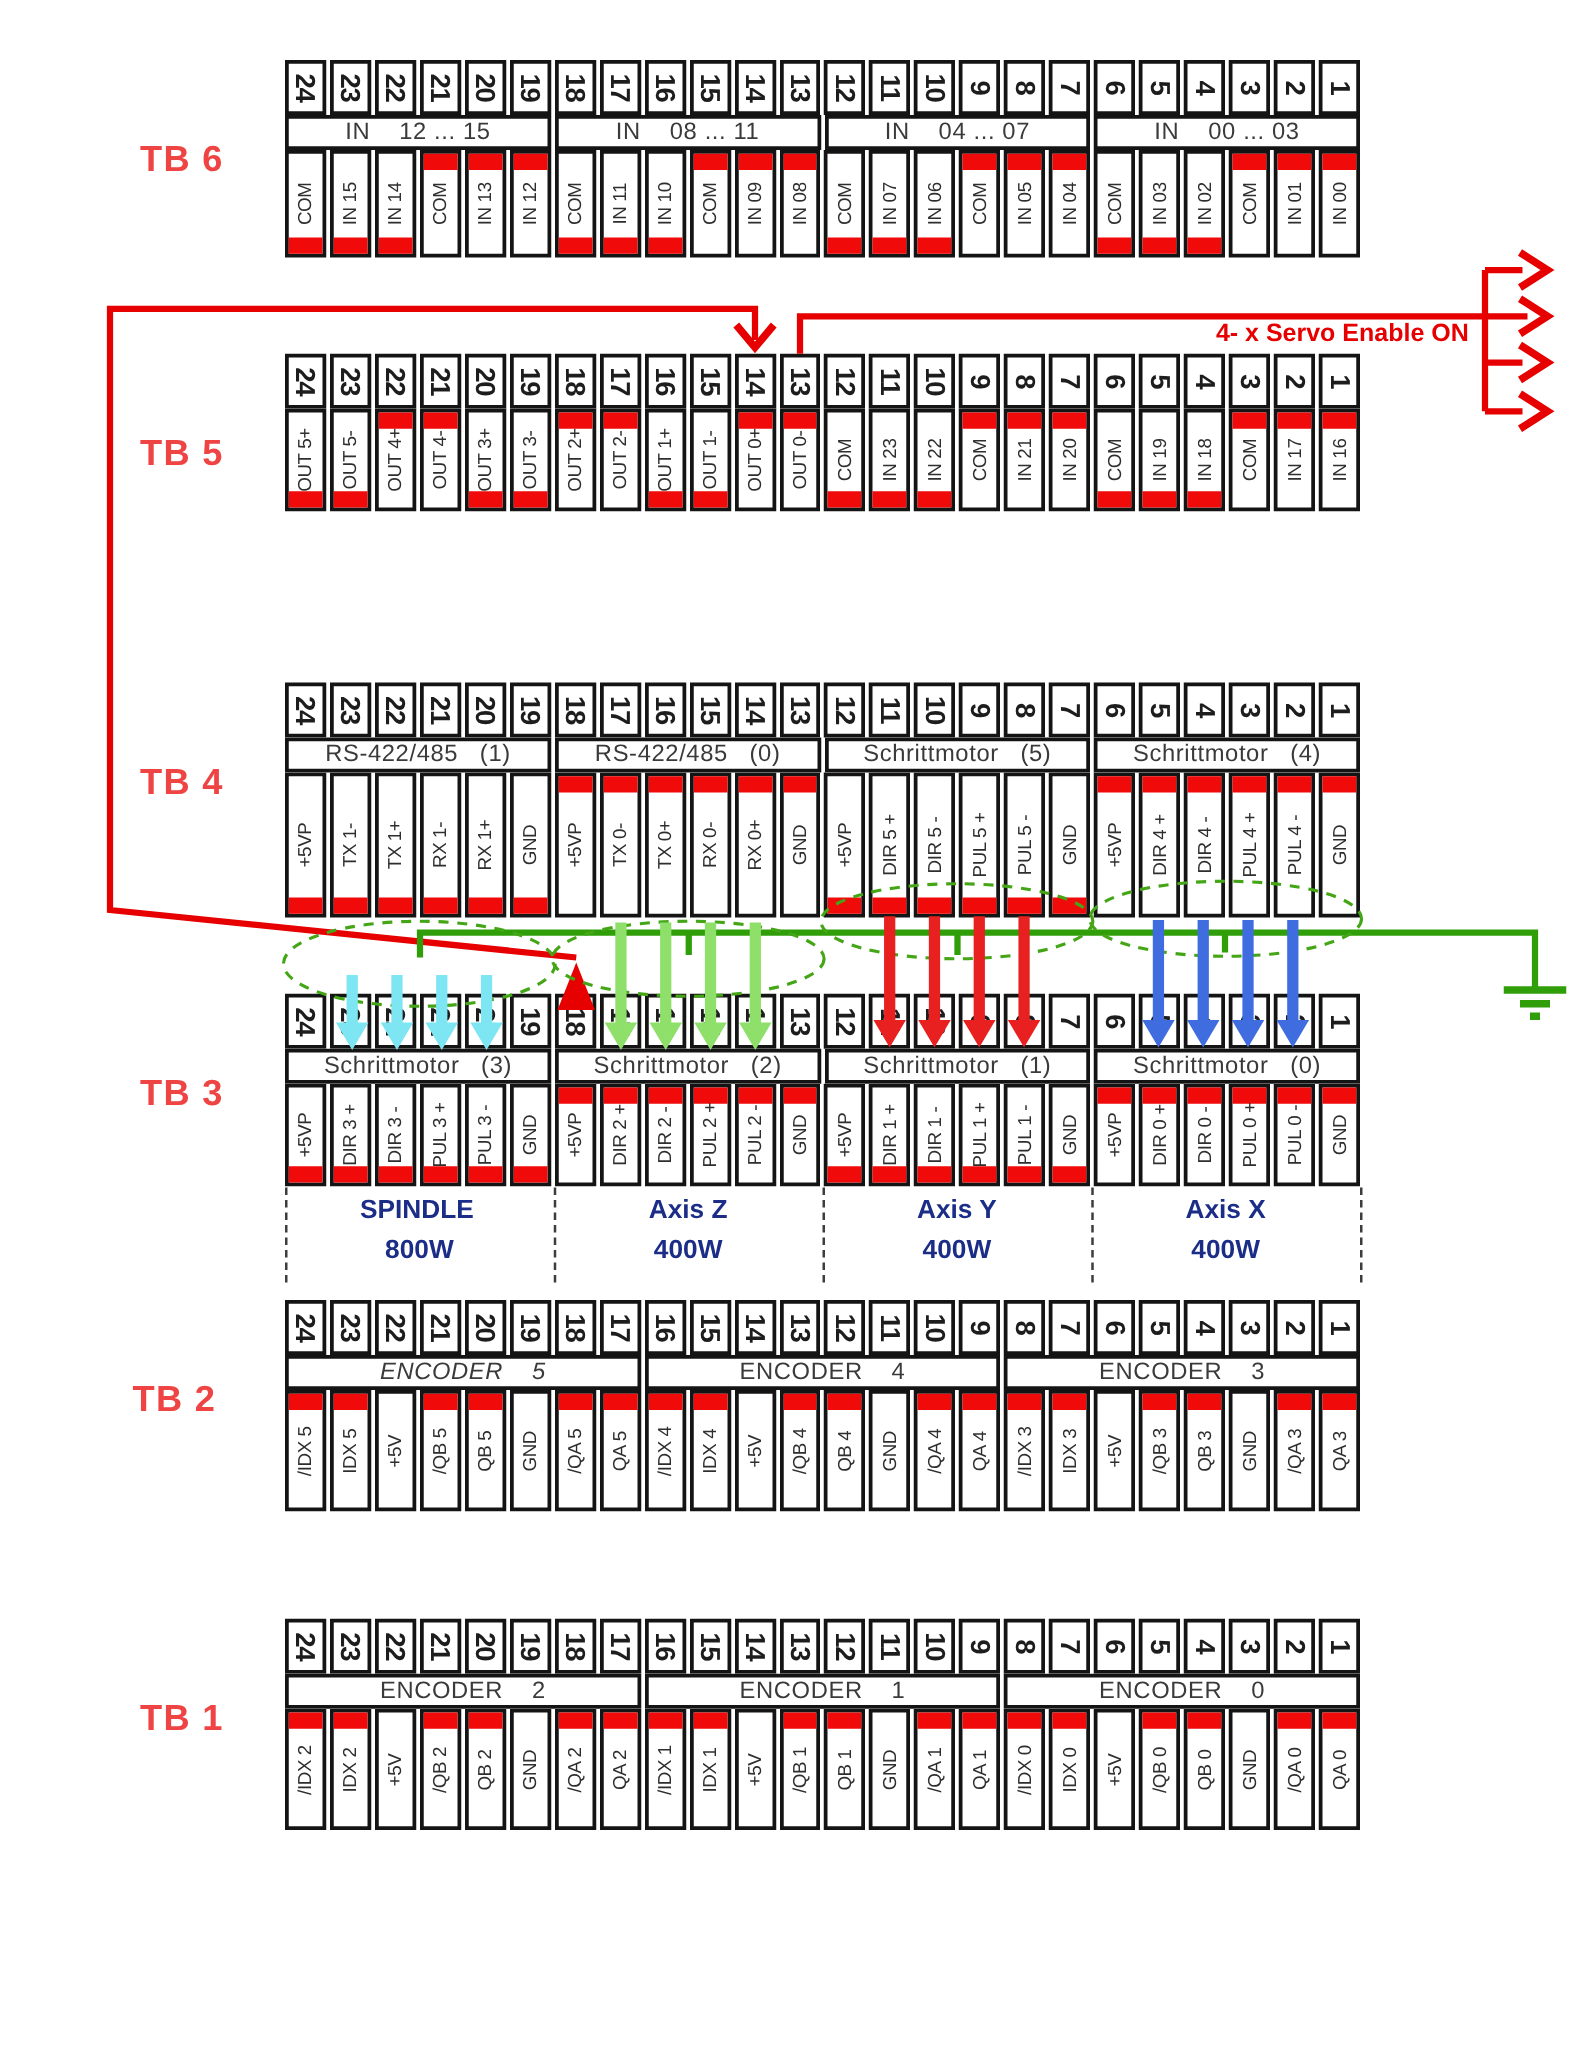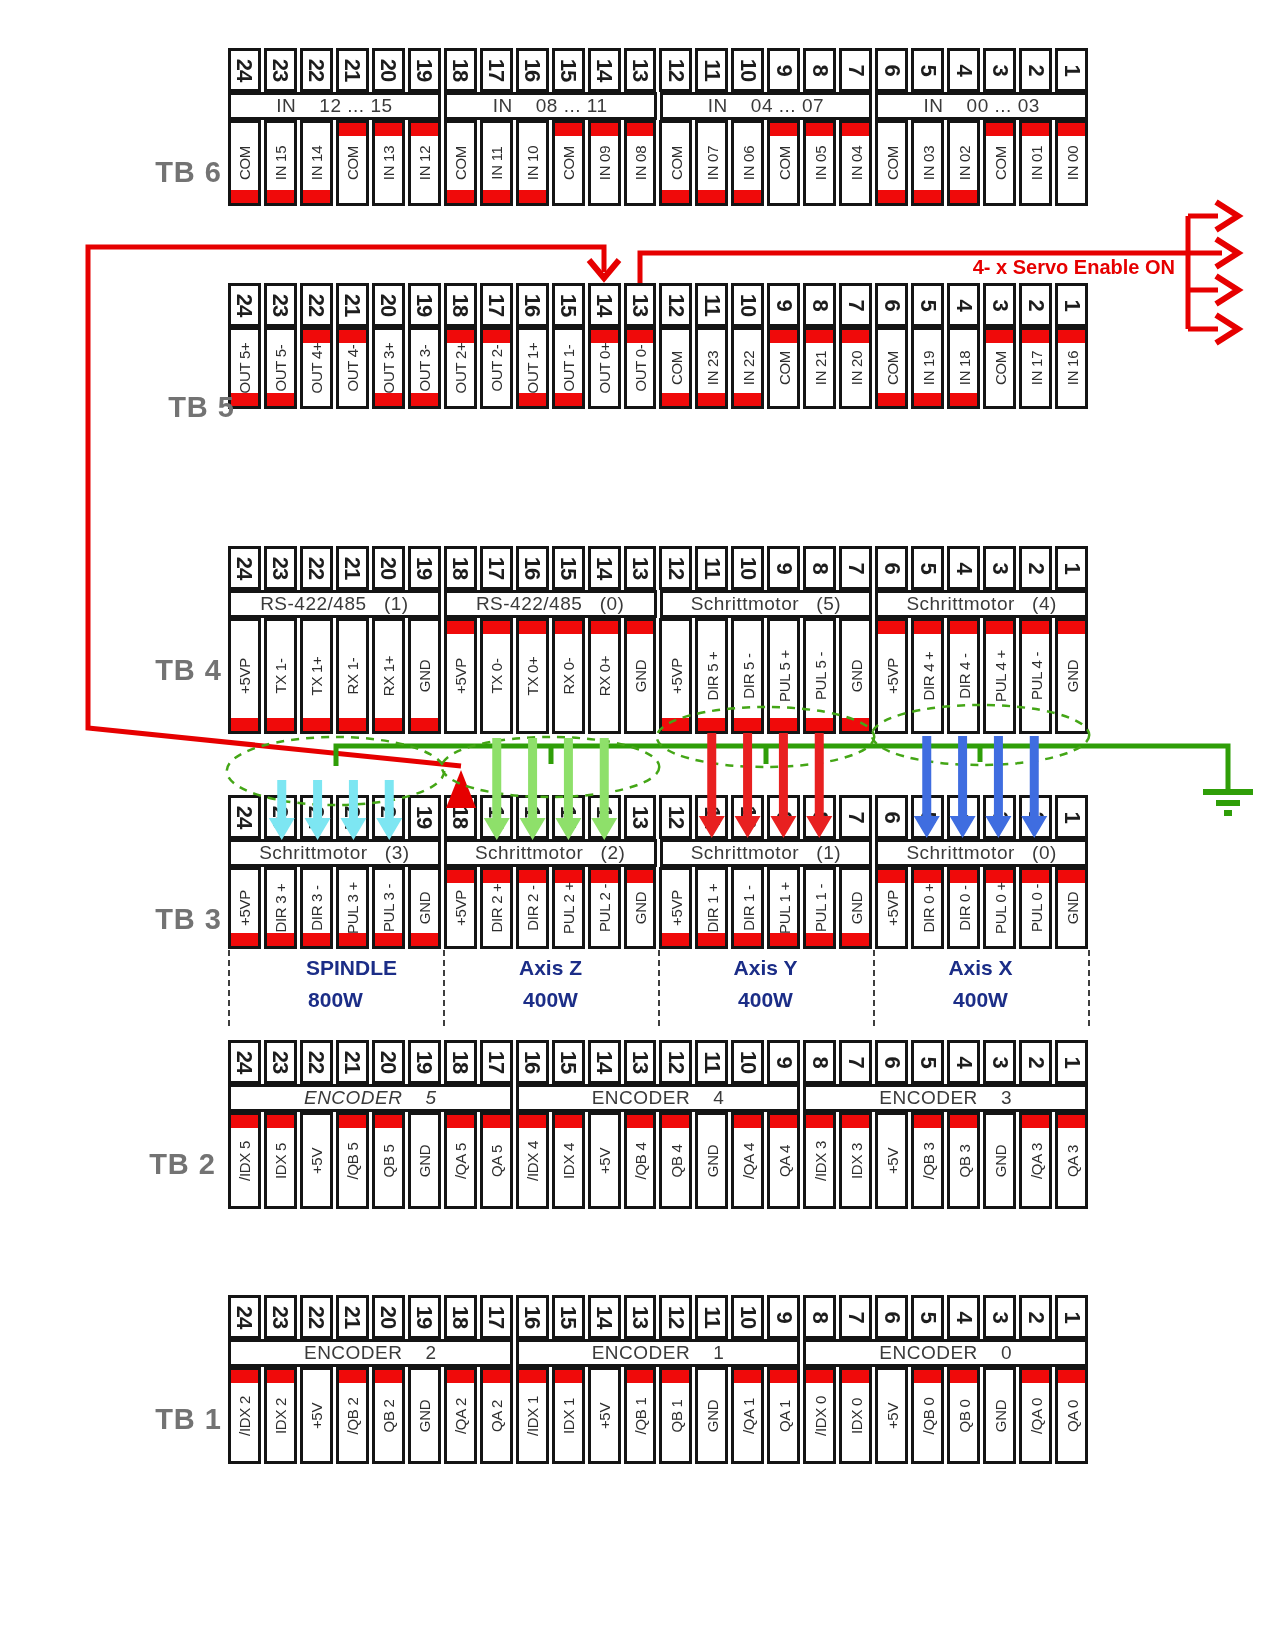--- a/index.html
+++ b/index.html
@@ -12,22 +12,22 @@
              display:flex;align-items:center;justify-content:center;
              font-size:19px;color:#3a3a3a;white-space:pre;overflow:hidden;letter-spacing:0.5px;}
   .term-cell{position:relative;border:3px solid #141414;background:#fff;}
   .vtext{position:absolute;top:50%;left:50%;white-space:nowrap;
          transform:translate(-50%,-50%) rotate(-90deg);
          font-size:15px;color:#2e2e2e;letter-spacing:-0.3px;}
   .pin-cell .vtext{transform:translate(-50%,-50%) rotate(90deg);
          font-size:22px;font-weight:700;color:#1d1d1d;letter-spacing:-1px;}
   .stripe{position:absolute;left:0;right:0;height:13px;background:var(--stripe-red);}
   .stripe.t{top:0;} .stripe.b{bottom:0;}
-  .tb-name{position:absolute;width:110px;text-align:right;font-size:29px;font-weight:700;
-           color:#737373;letter-spacing:1px;margin-top:44px;}
+  .tb-name{position:absolute;width:110px;text-align:left;font-size:29px;font-weight:700;
+           color:#ef4444;letter-spacing:1px;}
   #servo-text{position:absolute;left:905px;top:256px;width:270px;text-align:right;
               font-size:20px;font-weight:700;color:var(--accent-red);}
   #left-note{position:absolute;left:38px;top:750px;font-size:20px;font-weight:700;
              color:var(--navy);line-height:25px;white-space:nowrap;}
   .axis-label{position:absolute;width:215px;text-align:center;font-weight:700;
               color:var(--navy);font-size:21px;}
   .axis-sep{position:absolute;top:950px;height:76px;width:0;border-left:2px dashed #3d3d3d;}
   #wires{position:absolute;left:0;top:0;z-index:5;pointer-events:none;}
 </style>
 </head>
@@ -384,21 +384,21 @@
           <div class="term-cell" style="height: 76px;">
             <div class="stripe t"></div>
             <span class="vtext">IN 17</span>
           </div>
           <div class="term-cell" style="height: 76px;">
             <div class="stripe t"></div>
             <span class="vtext">IN 16</span>
           </div>
         </div>
       </div>
-      <div class="tb-name" style="left: 125px; top: 347px;">TB 5</div>
+      <div class="tb-name" style="left: 112px; top: 347px;">TB 5</div>
       <div class="tb" style="left: 228px; top: 546px;">
         <div class="row">
           <div class="pin-cell">
             <span class="vtext">24</span>
           </div>
           <div class="pin-cell">
             <span class="vtext">23</span>
           </div>
           <div class="pin-cell">
             <span class="vtext">22</span>
@@ -1142,21 +1142,21 @@
         <path d="M958.0833333333334,736 L967.0833333333334,736 L967.0833333333334,816 L975.5833333333334,816 L962.5833333333334,838 L949.5833333333334,816 L958.0833333333334,816 Z" fill="#3f6de0"></path>
         <path d="M993.9166666666666,736 L1002.9166666666666,736 L1002.9166666666666,816 L1011.4166666666666,816 L998.4166666666666,838 L985.4166666666666,816 L993.9166666666666,816 Z" fill="#3f6de0"></path>
         <path d="M1029.75,736 L1038.75,736 L1038.75,816 L1047.25,816 L1034.25,838 L1021.25,816 L1029.75,816 Z" fill="#3f6de0"></path>
       </g>
   </svg>
 
   <div id="servo-text">4- x Servo Enable ON</div>
 
 
   <div id="axis-labels">
-      <div class="axis-label" style="left: 244px; top: 956px;">SPINDLE</div>
+      <div class="axis-label" style="left: 226px; top: 956px;">SPINDLE</div>
       <div class="axis-label" style="left: 228px; top: 988px;">800W</div>
       <div class="axis-sep" style="left: 228px;"></div>
       <div class="axis-label" style="left: 443px; top: 956px;">Axis Z</div>
       <div class="axis-label" style="left: 443px; top: 988px;">400W</div>
       <div class="axis-sep" style="left: 443px;"></div>
       <div class="axis-label" style="left: 658px; top: 956px;">Axis Y</div>
       <div class="axis-label" style="left: 658px; top: 988px;">400W</div>
       <div class="axis-sep" style="left: 658px;"></div>
       <div class="axis-label" style="left: 873px; top: 956px;">Axis X</div>
       <div class="axis-label" style="left: 873px; top: 988px;">400W</div>

